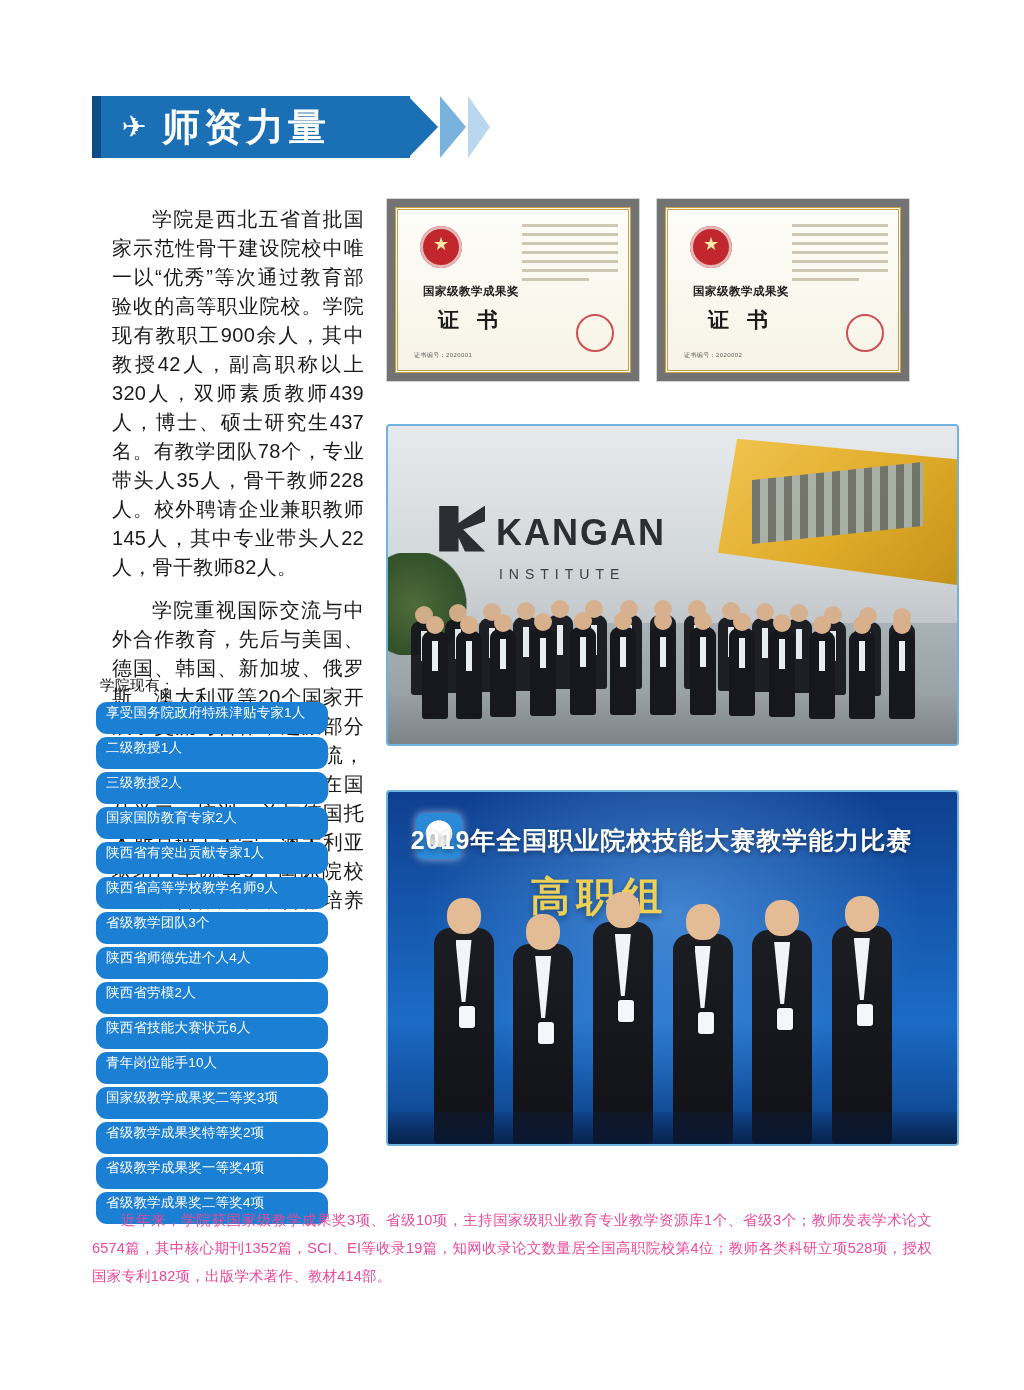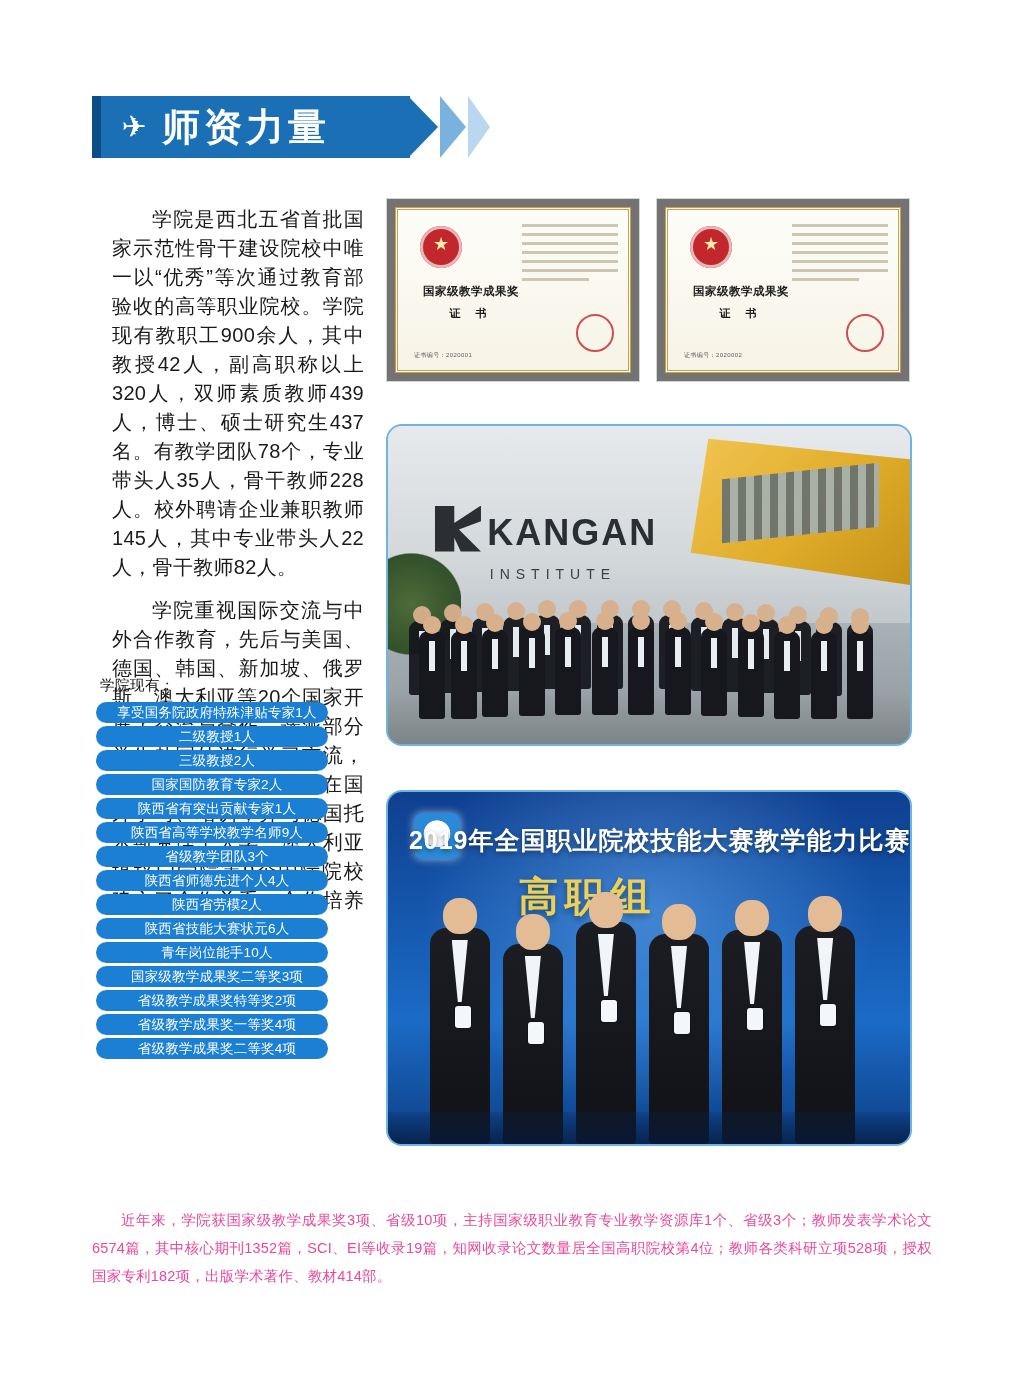--- a/index.html
+++ b/index.html
@@ -104,27 +104,26 @@
     position: absolute;
     left: 96px;
     top: 702px;
     width: 232px;
   }
   .pill {
     background: #1b7fd4;
     color: #ffffff;
     font-size: 13.5px;
     line-height: 21px;
-    height: 21px;
+    height: 32px;
     border-radius: 11px;
     padding: 0 0 0 10px;
     margin-bottom: 3px;
     white-space: nowrap;
     letter-spacing: 0.2px;
-    text-align: center;
   }
 
   
   .cert {
     position: absolute;
     top: 198px;
     width: 252px;
     height: 182px;
     border: 1px solid #d4d4d4;
     background: #737373;
@@ -170,21 +169,21 @@
     font-weight: bold;
     line-height: 18px;
     letter-spacing: 0.5px;
   }
   .cert-sub {
     position: absolute;
     left: 14px;
     top: 96px;
     width: 118px;
     text-align: center;
-    font-size: 11px;
+    font-size: 21px;
     color: #1a1a1a;
     font-weight: bold;
     letter-spacing: 6px;
   }
   .cert-lines {
     position: absolute;
     right: 10px;
     top: 14px;
     width: 96px;
   }
@@ -209,23 +208,24 @@
     left: 16px;
     bottom: 10px;
     font-size: 6px;
     color: #5d5d5d;
     letter-spacing: .4px;
   }
 
   
   .photo {
     position: absolute;
-    border-radius: 16px;
+    border-radius: 4px;
     overflow: hidden;
     border: 2px solid #6fb3e0;
+    padding-left: 47px;
   }
   .photo1 {
     left: 386px;
     top: 424px;
     width: 522px;
     height: 318px;
     background: linear-gradient(180deg,#cfd7da 0%, #b9c3c7 40%, #8d969b 100%);
   }
   .k-building {
     position: absolute;

